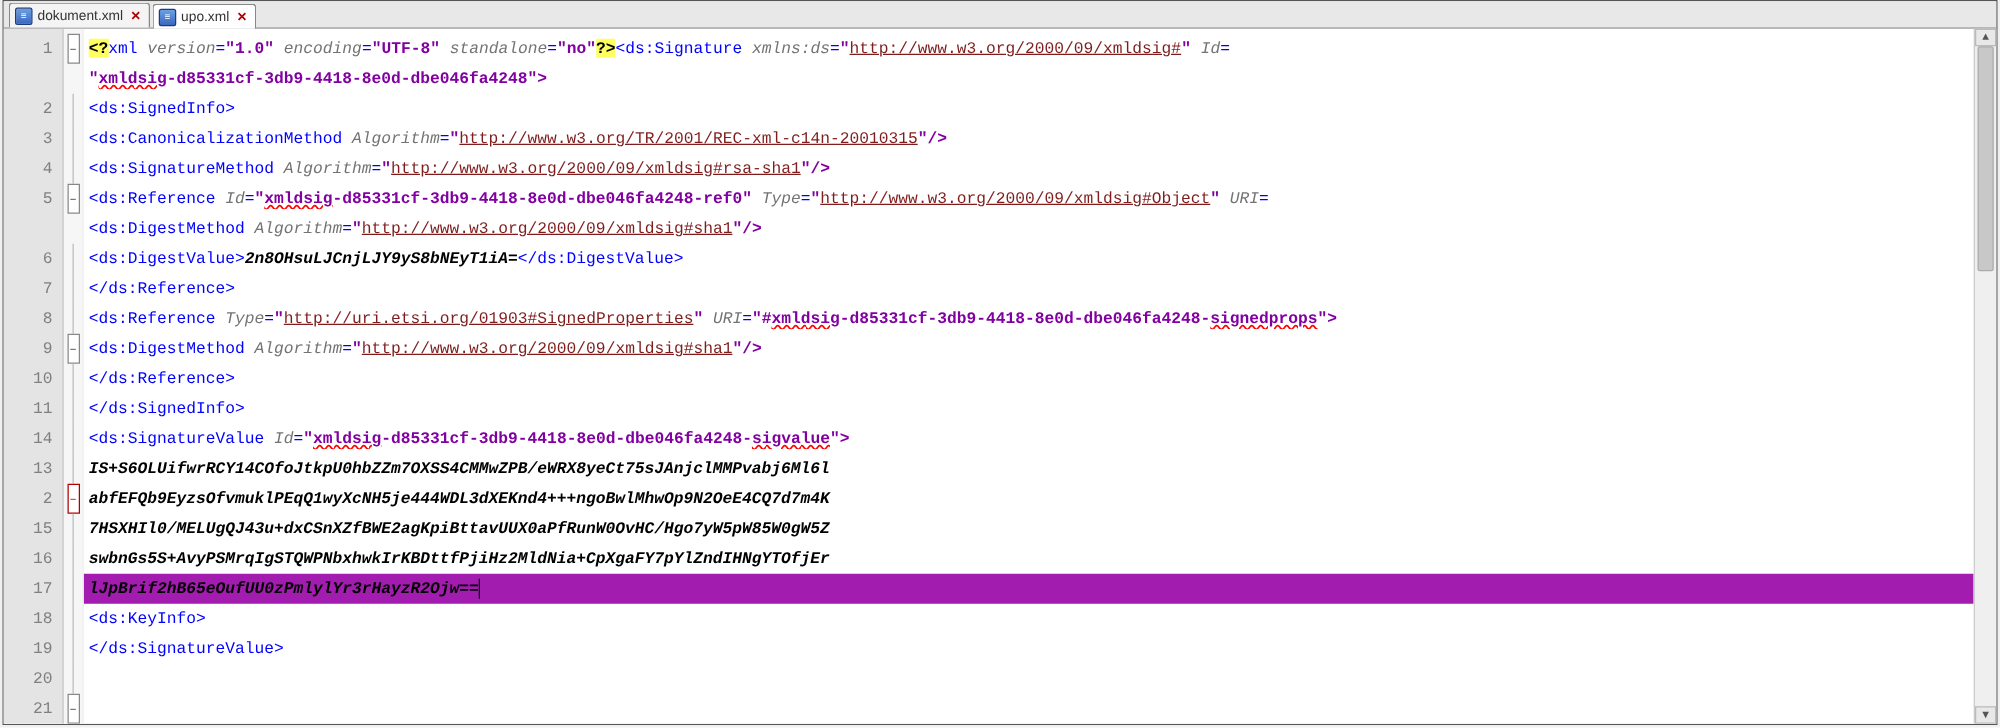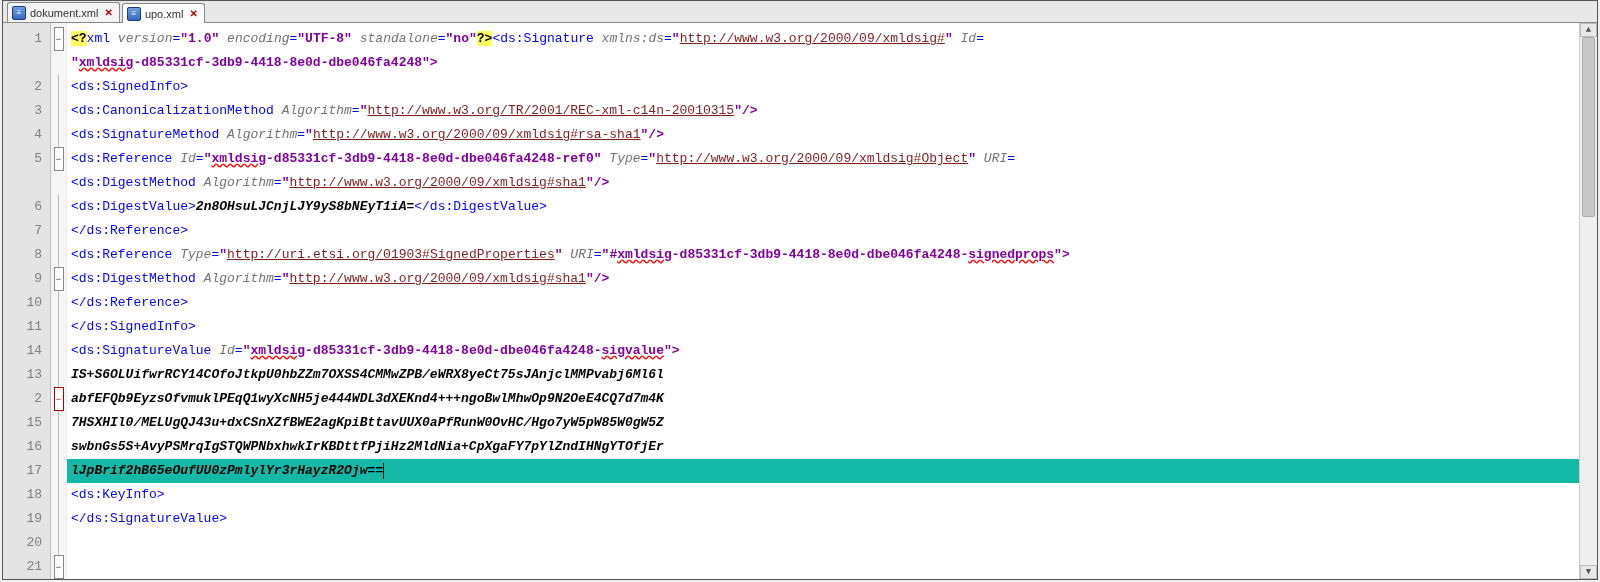--- a/index.html
+++ b/index.html
@@ -124,21 +124,21 @@
     padding-top: 4px;
     overflow: auto;
     white-space: nowrap;
   }
   .line {
     height: 24px;
     line-height: 24px;
     padding-left: 4px;
   }
   .line.hl {
-    background: #14b8a6;
+    background: #a21caf;
   }
   
   .c-tag   { color: #0000ff; }
   .c-attr  { color: #737373; font-style: italic; }
   .c-str   { color: #8000a0; font-weight:bold; }
   .c-url   { color: #7f1d1d; text-decoration: underline; }
   .c-txt   { color: #000; font-weight:bold;font-style:italic; }
   .c-pi    { color: #000; background:#ffff60; font-weight:bold; }
   .wavy-red { text-decoration: red wavy underline; }
   .caret {

